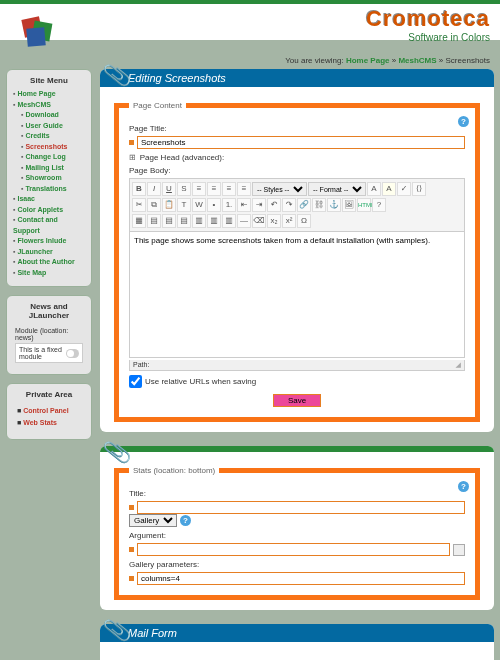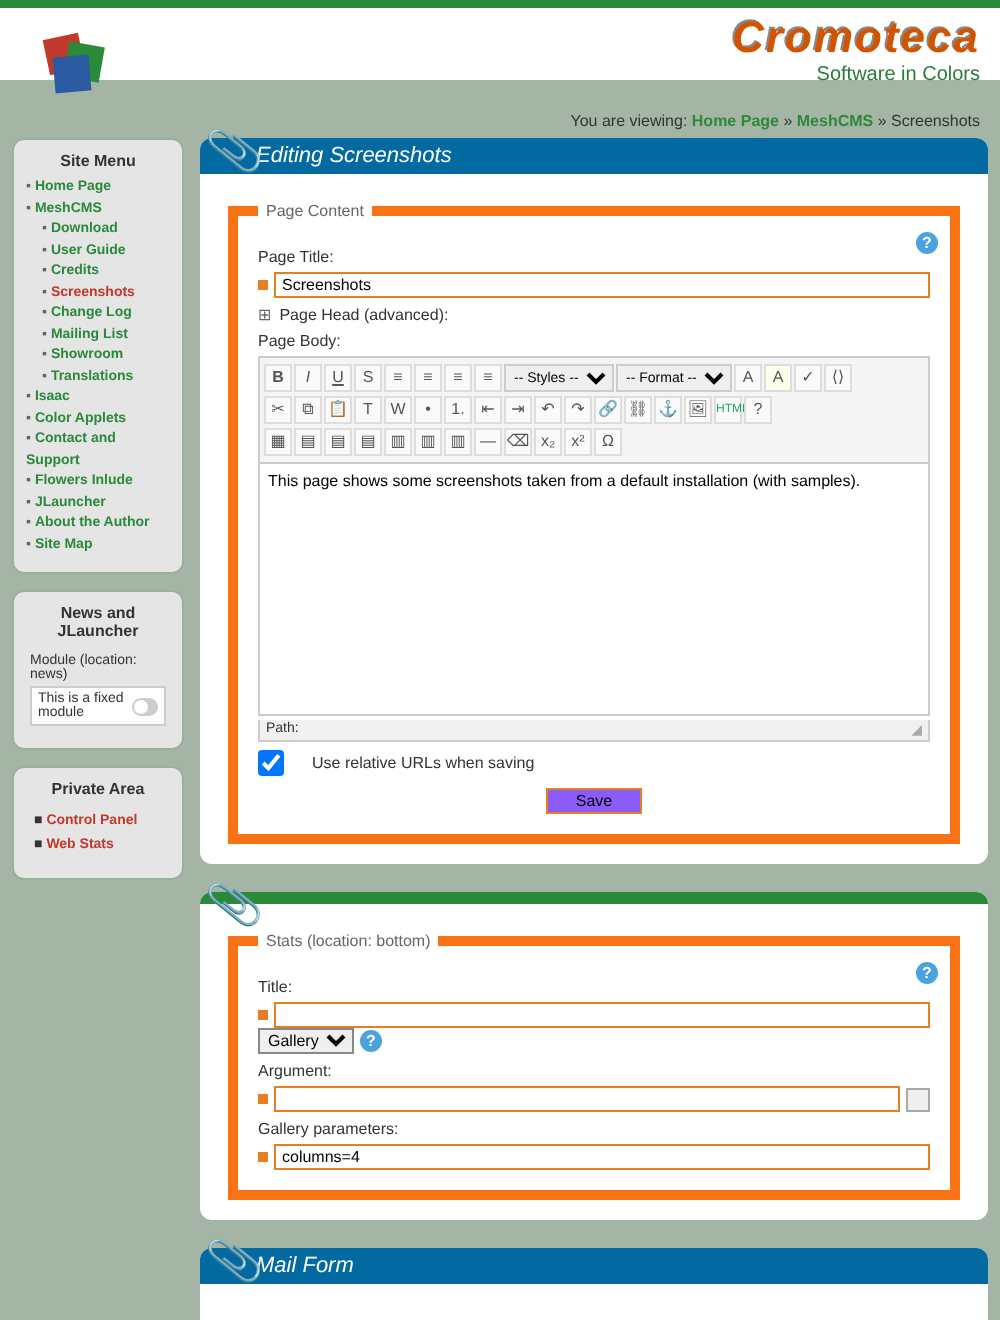--- a/index.html
+++ b/index.html
@@ -1,20 +1,20 @@
 <!DOCTYPE html>
 <html><head>
 <meta charset="utf-8">
 <style>
 *{box-sizing:border-box;margin:0;padding:0}
 body{background:#a5b5a5;font-family:Verdana,Arial,sans-serif;font-size:9px;color:#333;width:500px}
 .header{background:#fff;height:48px;position:relative;border-bottom:12px solid #a5b5a5}
 .logo-shapes{position:absolute;left:15px;top:8px}
 .brand{position:absolute;right:10px;top:2px;text-align:right}
-.brand-name{font-size:22px;font-weight:bold;color:#d35400;font-style:italic;letter-spacing:1px;text-shadow:1px 1px 0 #fff,-1px -1px 0 #888}
+.brand-name{font-size:22px;font-weight:bold;color:#d35400;letter-spacing:1px;text-shadow:1px 1px 0 #fff,-1px -1px 0 #888}
 .brand-tag{font-size:10px;color:#2a7a3a;font-weight:normal}
 .topbar{background:#2a8a3a;height:4px}
 .breadcrumb{text-align:right;padding:4px 10px;font-size:8px}
 .breadcrumb a{color:#2a8a3a;text-decoration:none;font-weight:bold}
 .layout{display:flex;gap:8px;padding:0 6px}
 .sidebar{width:86px;flex-shrink:0}
 .panel{background:#e5e5e5;border:1px solid #9ab09a;border-radius:6px;margin-bottom:8px;padding:4px 6px 8px}
 .panel-title{text-align:center;font-weight:bold;font-size:8px;padding:2px 0 4px}
 .menu{list-style:none}
 .menu li{font-size:7px;line-height:1.5}
@@ -35,23 +35,23 @@
 .bullet{width:5px;height:5px;background:#e67e22;display:inline-block}
 input[type=text]{border:1px solid #e67e22;font-size:8px;padding:1px 3px;flex:1}
 select{font-size:8px;border:1px solid #888}
 .toolbar{border:1px solid #ccc;background:#f4f4f4;padding:2px;margin-top:3px}
 .toolbar-row{display:flex;flex-wrap:wrap;gap:1px;align-items:center;padding:1px 0}
 .tb{width:14px;height:14px;border:1px solid #ddd;background:#fafafa;font-size:8px;text-align:center;line-height:12px;cursor:pointer;color:#555}
 .tb-sel{font-size:7px;height:14px;border:1px solid #ccc}
 .editor{border:1px solid #ccc;border-top:none;height:126px;padding:4px;font-size:8px;background:#fff;resize:none;width:100%;font-family:inherit}
 .path-bar{border:1px solid #ccc;border-top:none;background:#f0f0f0;font-size:7px;padding:1px 3px;display:flex;justify-content:space-between}
 .path-bar .rsz{color:#aaa;cursor:nwse-resize}
-.chk{font-size:8px;margin-top:4px;display:flex;align-items:center;gap:14px}
+.chk{font-size:8px;margin-top:4px;display:flex;align-items:center;gap:3px}
 .save-wrap{text-align:center;margin-top:6px}
-.save-btn{border:1px solid #e67e22;background:#8b5cf6;font-size:8px;padding:1px 14px;cursor:pointer}
+.save-btn{border:1px solid #e67e22;background:#ec4899;font-size:8px;padding:1px 14px;cursor:pointer}
 .news-body{font-size:7px;padding:3px 2px}
 .news-row{display:flex;justify-content:space-between;align-items:center;background:#fff;border:1px solid #ccc;padding:2px 3px;margin-top:2px}
 .toggle{width:18px;height:9px;background:#ccc;border-radius:5px;position:relative}
 .toggle::after{content:"";position:absolute;width:7px;height:7px;background:#fff;border-radius:50%;top:1px;left:1px}
 .pa-list{list-style:none;padding:2px 4px}
 .pa-list li{font-size:7px;line-height:1.7}
 .pa-list li::before{content:"■ ";color:#333}
 .pa-list a{color:#c0392b;font-weight:bold;text-decoration:none}
 .arg-suffix{width:12px;height:12px;border:1px solid #aaa;background:#eee}
 .expand{font-size:8px;color:#666;display:inline-block;margin-right:4px}

